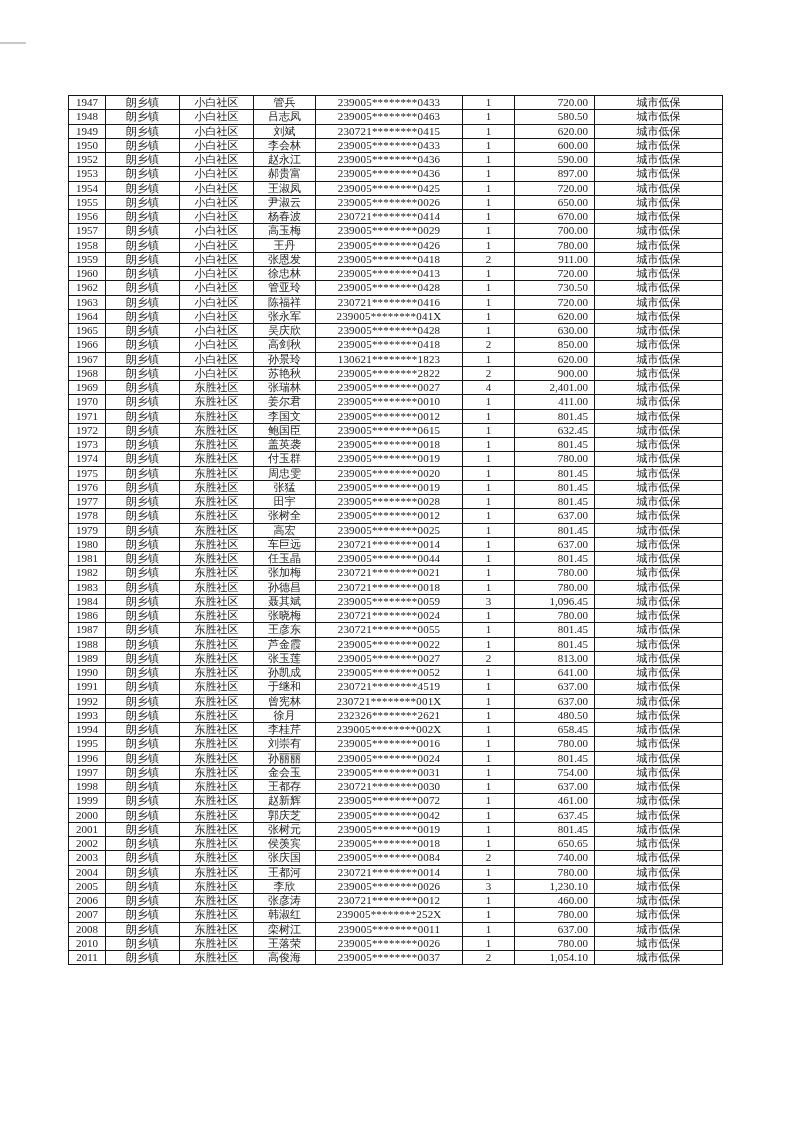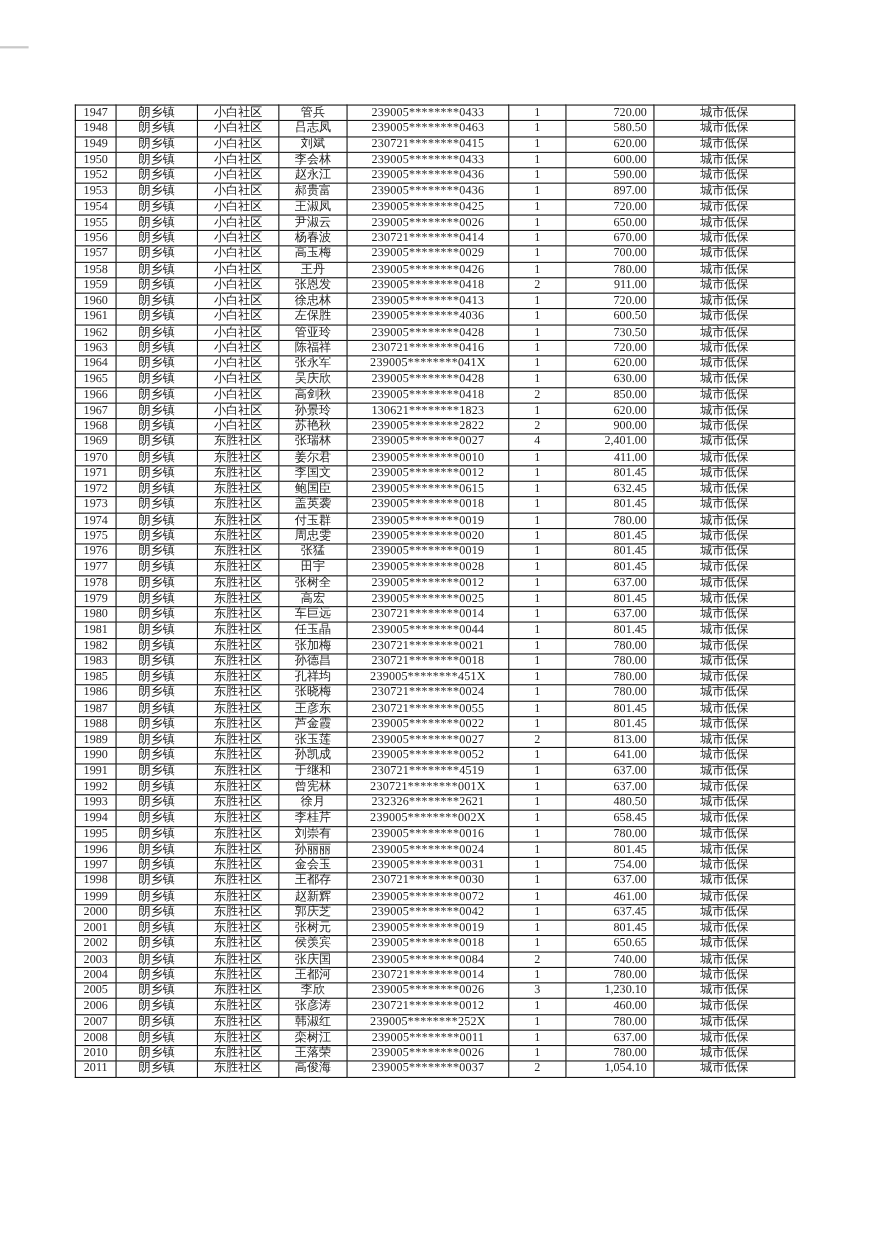--- a/index.html
+++ b/index.html
@@ -193,30 +193,20 @@
           <td class="c0">1960</td>
           <td class="c1">朗乡镇</td>
           <td class="c2">小白社区</td>
           <td class="c3">徐忠林</td>
           <td class="c4">239005********0413</td>
           <td class="c5">1</td>
           <td class="c6">720.00</td>
           <td class="c7">城市低保</td>
         </tr>
         <tr>
-          <td class="c0">1961</td>
-          <td class="c1">朗乡镇</td>
-          <td class="c2">小白社区</td>
-          <td class="c3">左保胜</td>
-          <td class="c4">239005********4036</td>
-          <td class="c5">1</td>
-          <td class="c6">600.50</td>
-          <td class="c7">城市低保</td>
-        </tr>
-        <tr>
           <td class="c0">1962</td>
           <td class="c1">朗乡镇</td>
           <td class="c2">小白社区</td>
           <td class="c3">管亚玲</td>
           <td class="c4">239005********0428</td>
           <td class="c5">1</td>
           <td class="c6">730.50</td>
           <td class="c7">城市低保</td>
         </tr>
         <tr>
@@ -423,27 +413,27 @@
           <td class="c0">1983</td>
           <td class="c1">朗乡镇</td>
           <td class="c2">东胜社区</td>
           <td class="c3">孙德昌</td>
           <td class="c4">230721********0018</td>
           <td class="c5">1</td>
           <td class="c6">780.00</td>
           <td class="c7">城市低保</td>
         </tr>
         <tr>
-          <td class="c0">1985</td>
-          <td class="c1">朗乡镇</td>
-          <td class="c2">东胜社区</td>
-          <td class="c3">孔祥均</td>
-          <td class="c4">239005********451X</td>
-          <td class="c5">1</td>
-          <td class="c6">780.00</td>
+          <td class="c0">1984</td>
+          <td class="c1">朗乡镇</td>
+          <td class="c2">东胜社区</td>
+          <td class="c3">聂其斌</td>
+          <td class="c4">239005********0059</td>
+          <td class="c5">3</td>
+          <td class="c6">1,096.45</td>
           <td class="c7">城市低保</td>
         </tr>
         <tr>
           <td class="c0">1986</td>
           <td class="c1">朗乡镇</td>
           <td class="c2">东胜社区</td>
           <td class="c3">张晓梅</td>
           <td class="c4">230721********0024</td>
           <td class="c5">1</td>
           <td class="c6">780.00</td>

